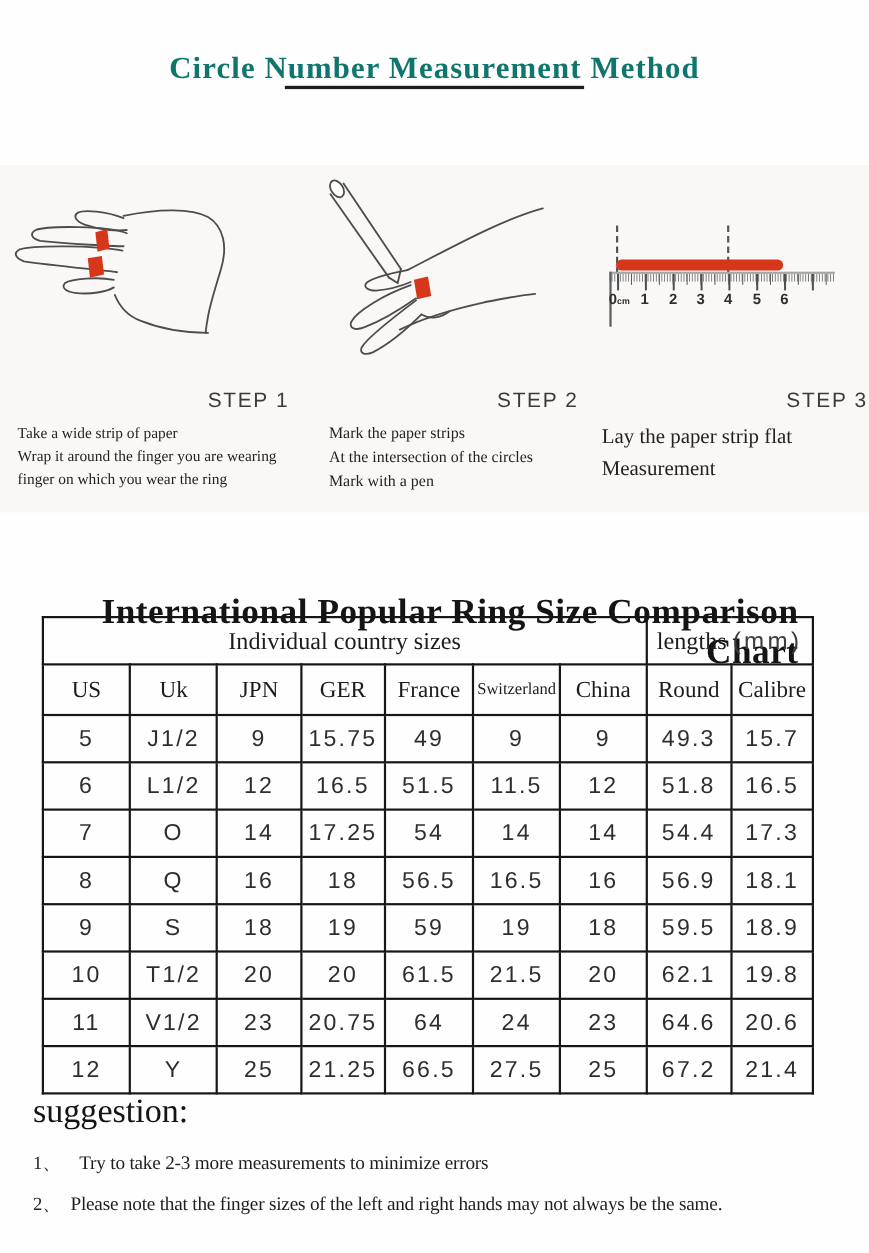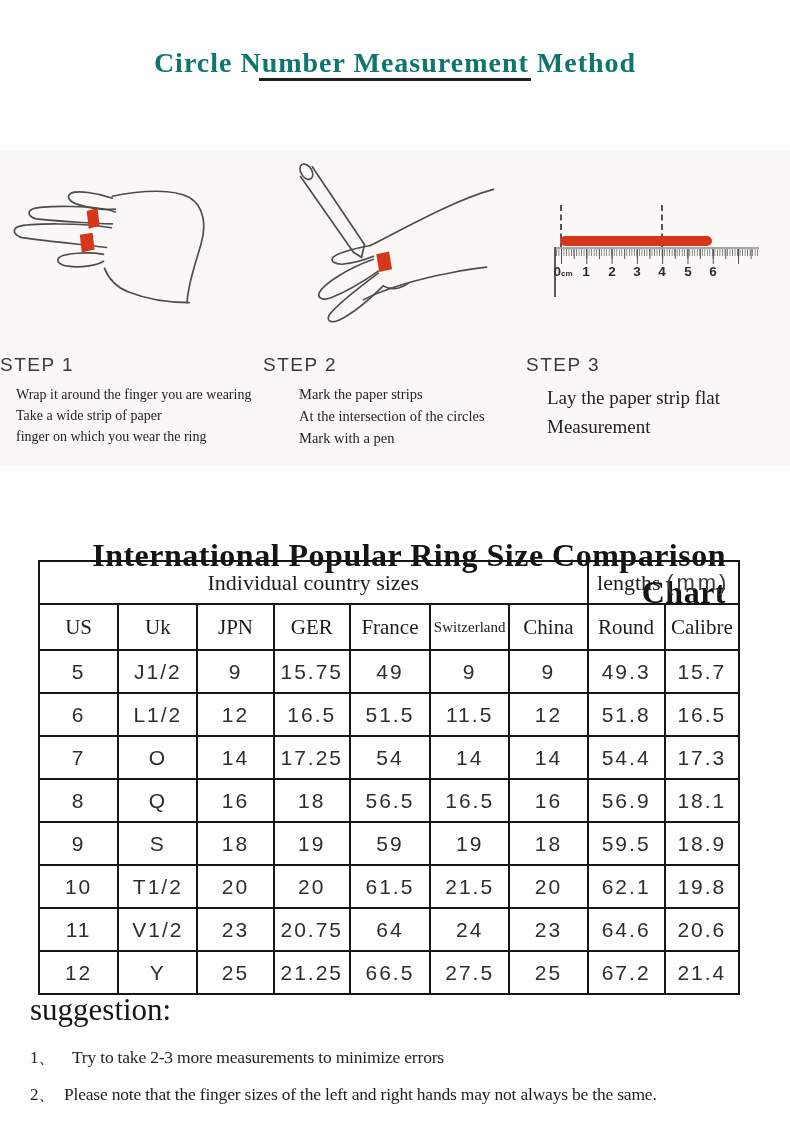--- a/index.html
+++ b/index.html
@@ -8,21 +8,21 @@
 
   
   .main-title{position:absolute;top:28px;left:0;width:790px;text-align:center;
     font-size:28px;letter-spacing:1px;color:#0f766e;}
   .title-underline{position:absolute;top:78px;left:259px;width:272px;height:3px;background:#1d1d1d;}
 
   
   .steps{position:absolute;top:150px;left:0;width:790px;height:316px;display:flex;background:#f9f8f6;}
   .step{width:263px;display:flex;flex-direction:column;}
   .step-illustration{height:192px;position:relative;}
-  .step-label{margin-top:12px;text-align:left;font-family:"Liberation Sans",sans-serif;
+  .step-label{margin-top:12px;text-align:right;font-family:"Liberation Sans",sans-serif;
     font-size:19px;letter-spacing:1.5px;color:#3a3a3a;}
   .step-desc{margin-top:8px;line-height:1.5;color:#232323;white-space:nowrap;}
   .step1 .step-desc{font-size:14px;padding-left:16px;}
   .step2 .step-desc{font-size:14.5px;padding-left:36px;}
   .step3 .step-desc{font-size:19px;padding-left:21px;}
   .hand-svg{display:block;}
 
   
   .ruler-wrap{position:absolute;left:20px;top:55px;width:224px;height:95px;}
   .ruler-corner{position:absolute;left:8px;top:42px;height:50px;width:0;border-left:2px solid #5c5c5c;}
@@ -91,22 +91,22 @@
             <path d="M104,120 C108,130 115,139 128,144 C148,152 172,155 190,155"></path>
           </g>
           <g fill="#d6371b" stroke="none">
             <path d="M86,62 L97,59 L99,77 L88,80 Z"></path>
             <path d="M79,86 L92,84 L94,101 L81,104 Z"></path>
           </g>
         </svg>
       </div>
       <div class="step-label">STEP 1</div>
       <div class="step-desc">
+        <div>Take a wide strip of paper</div>
         <div>Wrap it around the finger you are wearing</div>
-        <div>Take a wide strip of paper</div>
         <div>finger on which you wear the ring</div>
       </div>
     </div>
 
     <div class="step step2">
       <div class="step-illustration">
         <svg class="hand-svg" width="263" height="192" viewBox="0 0 263 195">
           <g fill="none" stroke="#4d4d4d" stroke-width="1.7" stroke-linecap="round">
             <path d="M232,40 C195,50 150,75 107,97"></path>
             <path d="M100,152 C120,142 150,133 177,127 C193,124 205,121 225,119"></path>

